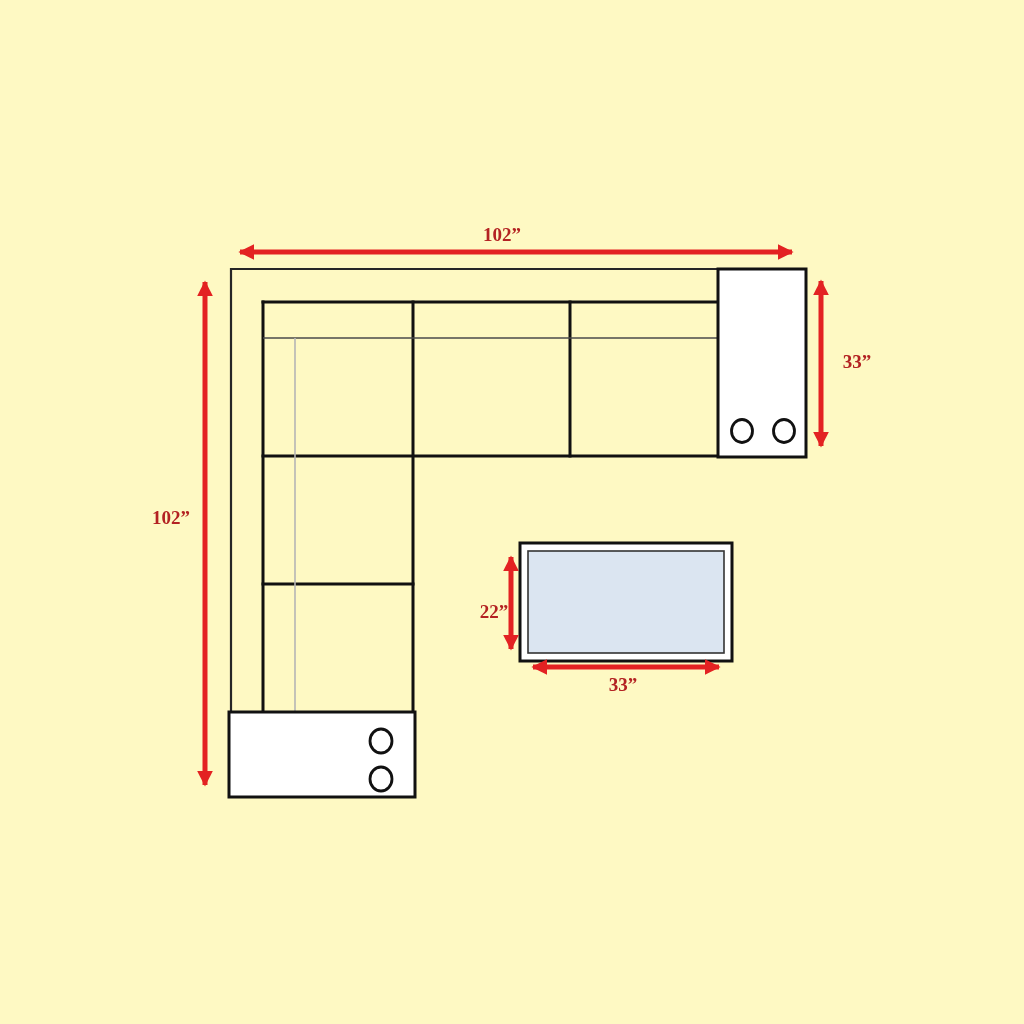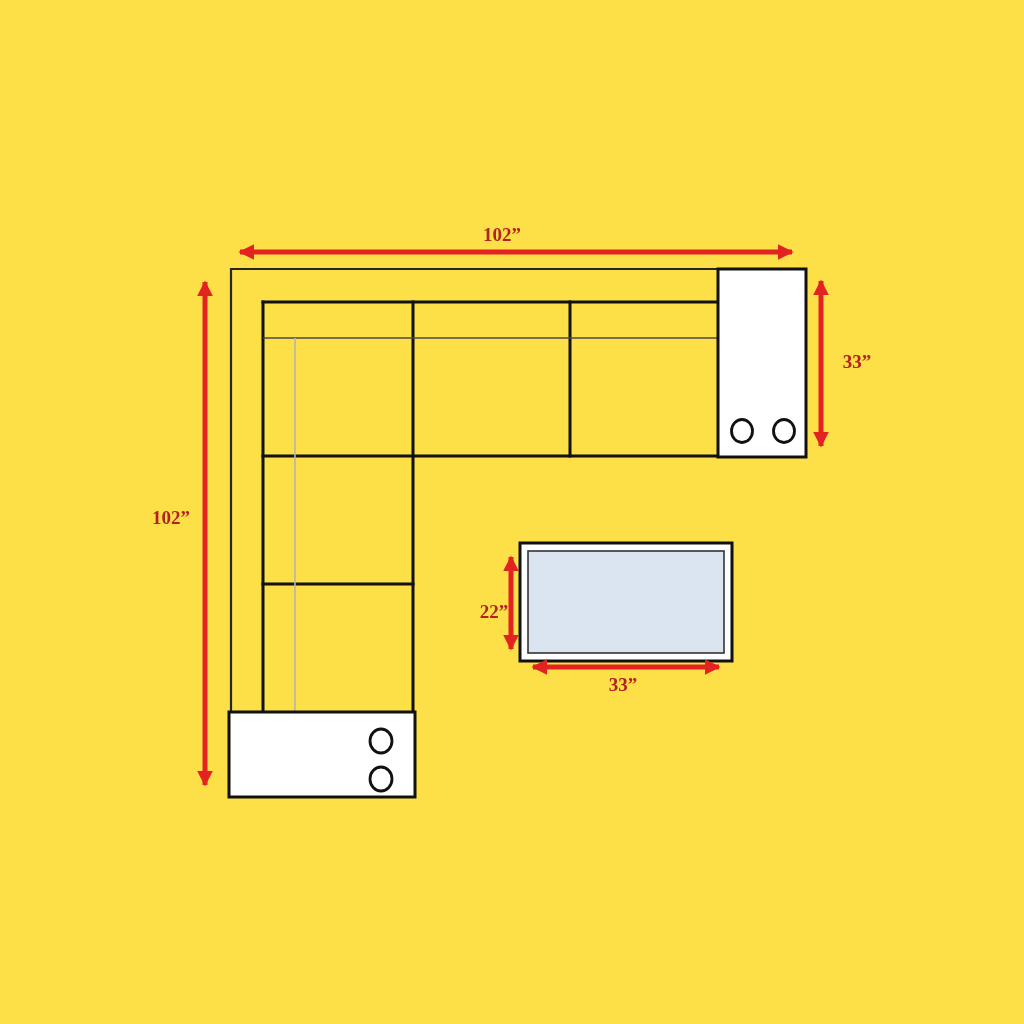--- a/index.html
+++ b/index.html
@@ -1,20 +1,20 @@
 <!DOCTYPE html>
 <html><head>
 <meta charset="utf-8">
 <style>
   html, body { margin: 0; padding: 0; background: #ffffff; }
   .canvas {
     position: relative;
     width: 1024px;
     height: 1024px;
-    background: #fde047;
+    background: #fef9c3;
     font-family: "Liberation Serif", serif;
   }
   svg { display: block; }
   
   .thick   { stroke: #111111; stroke-width: 3;   fill: none; stroke-linecap: square; }
   .thin    { stroke: #262626; stroke-width: 2.2; fill: none; stroke-linecap: square; }
   .cushion { stroke: #4a4a4a; stroke-width: 1.6; fill: none; }
   .seam    { stroke: #b5b5b5; stroke-width: 1.6; fill: none; }
   .boxfill { fill: #ffffff; }
   .cup     { fill: #ffffff; stroke: #111111; stroke-width: 2.8; }

